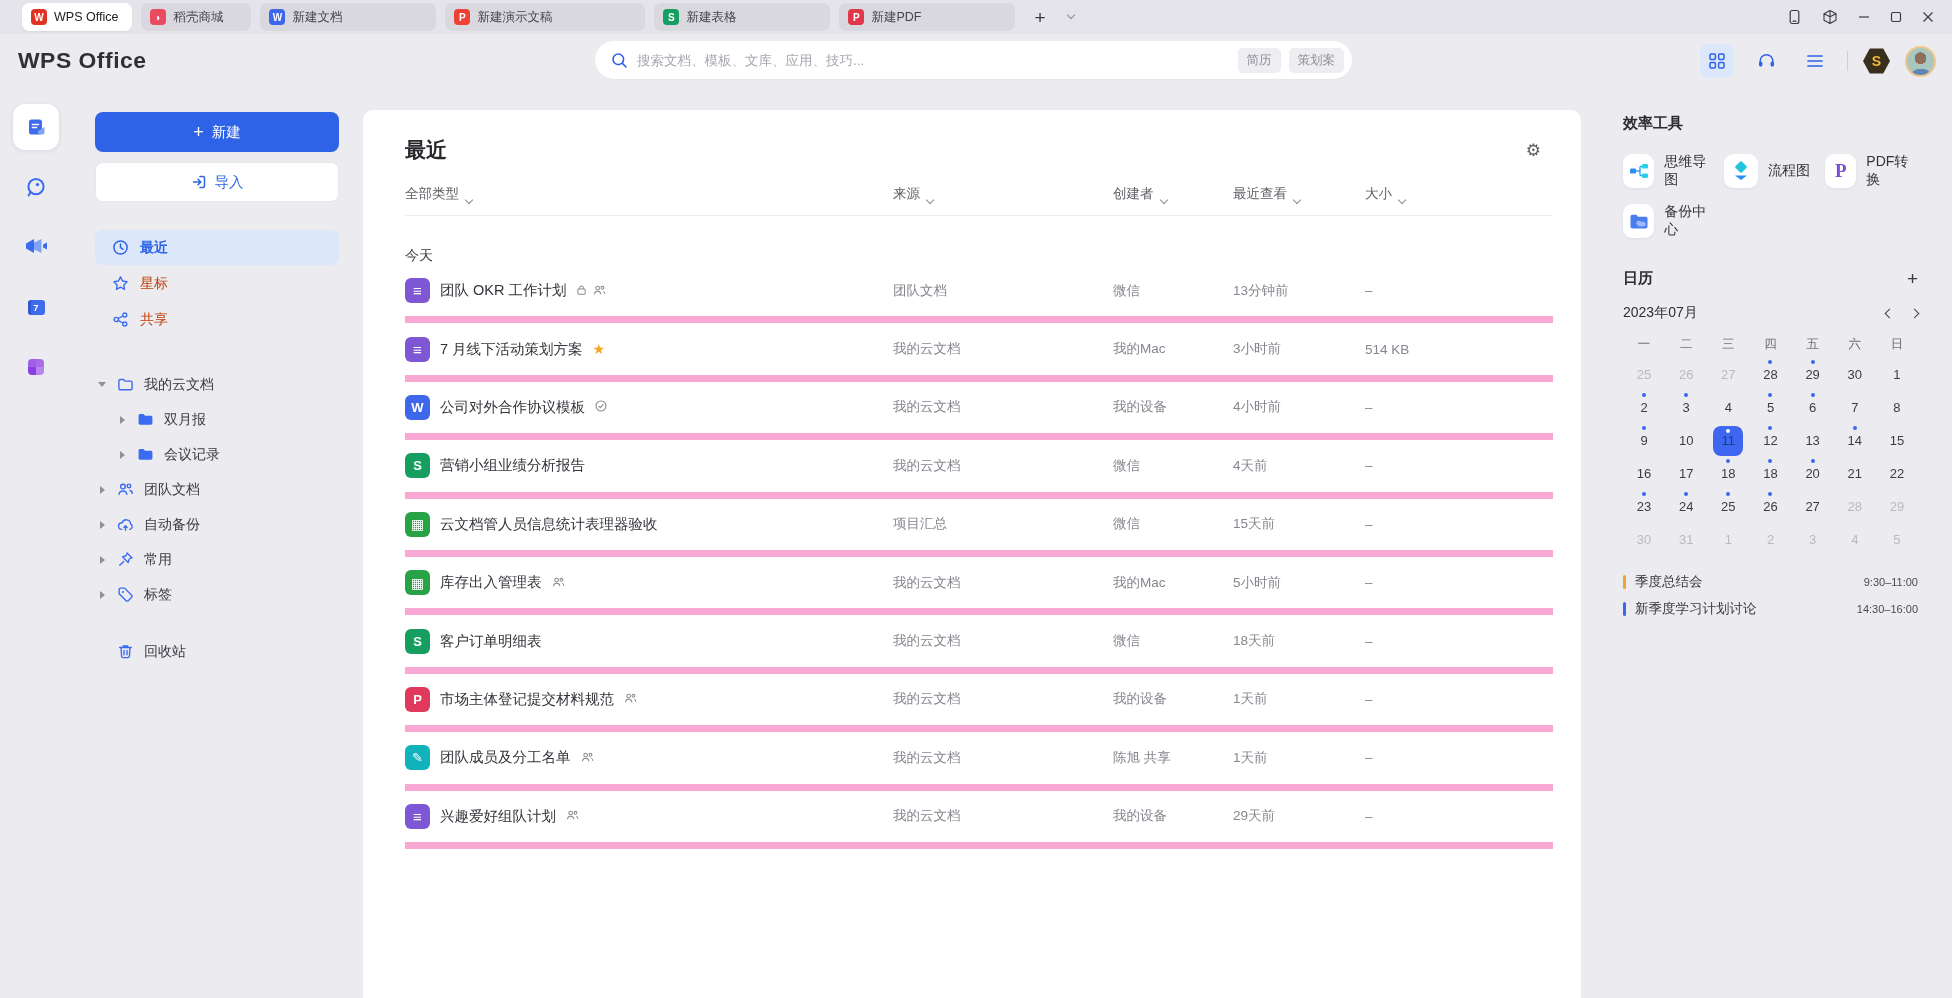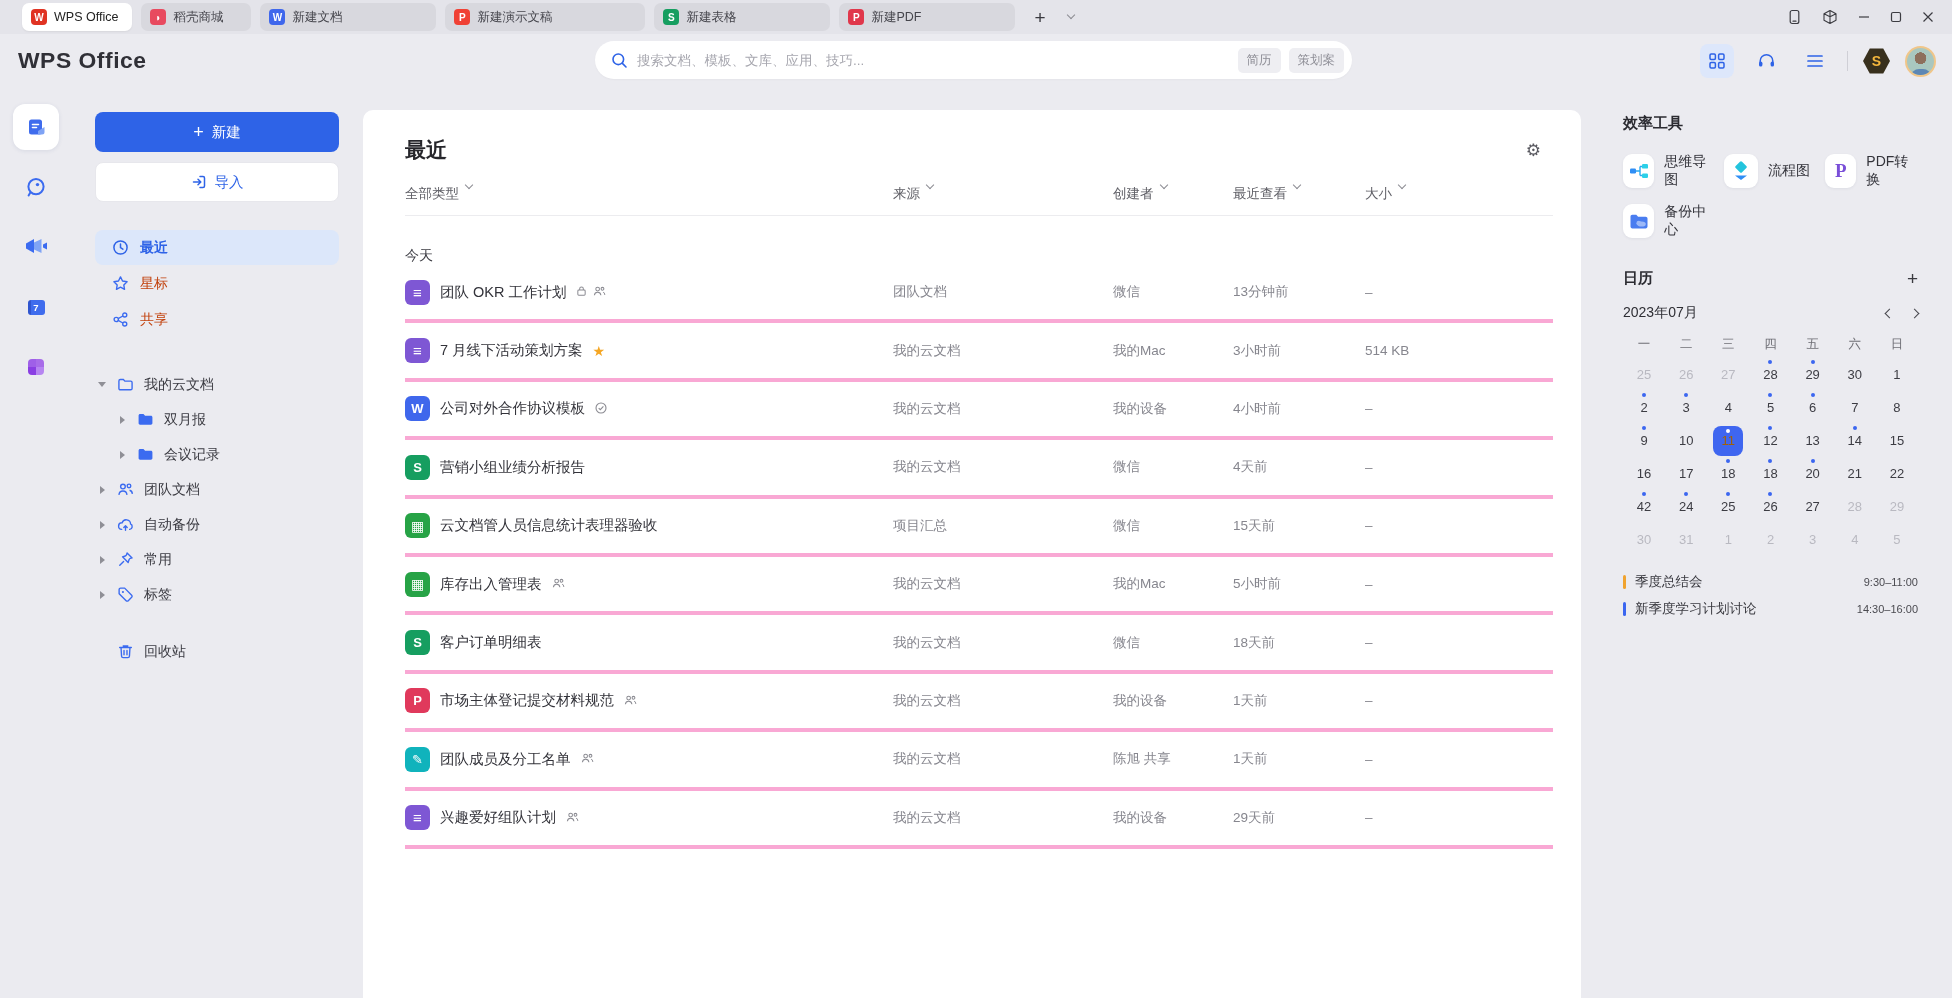--- a/index.html
+++ b/index.html
@@ -68,24 +68,24 @@
   .sic svg { display:block; }
 
   
   .main { flex:1; min-width:0; padding-top:22px; }
   .card { background:#fff; border-radius:10px 10px 0 0; height:100%; padding:26px 28px 0 42px; }
   .titlerow { display:flex; align-items:center; }
   .page-title { font-size:21px; font-weight:700; color:#26262b; }
   .gear { margin-left:auto; margin-right:12px; color:#5a5a61; font-size:17px; }
   .grid5 { display:grid; grid-template-columns:488px 220px 120px 132px 1fr; align-items:center; }
   .filters { height:44px; border-bottom:1px solid #ececef; margin-top:8px; }
-  .fitem { font-size:13.5px; color:#5f5f66; display:flex; align-items:flex-start; }
+  .fitem { font-size:13.5px; color:#5f5f66; display:flex; align-items:flex-end; }
   .chev { display:inline-block; width:6px; height:6px; border-right:1.3px solid #8b8b92; border-bottom:1.3px solid #8b8b92; transform:rotate(45deg); margin-left:7px; margin-top:-3px; }
   .section-label { margin-top:31px; font-size:14px; font-weight:500; color:#3c3c43; }
-  .file-row { height:58.4px; border-bottom:4px solid #f9a8d4; cursor:default; }
+  .file-row { height:58.4px; border-bottom:7px solid #f9a8d4; cursor:default; }
   .name-cell { display:flex; align-items:center; gap:10px; min-width:0; }
   .fileicon { width:25px; height:25px; border-radius:6px; color:#fff; display:flex; align-items:center; justify-content:center;
               font-size:13px; font-weight:700; flex:0 0 auto; }
   .fileicon.k-doc::before { content:"≡"; font-size:15px; font-weight:400; }
   .fileicon.k-grid::before { content:"▦"; font-size:14px; font-weight:400; }
   .fileicon.k-pencil::before { content:"✎"; font-size:13px; font-weight:400; }
   .fname { font-size:14.5px; color:#33333a; white-space:nowrap; overflow:hidden; text-overflow:ellipsis; }
   .badges { display:flex; align-items:center; gap:6px; flex:0 0 auto; }
   .badge.star { color:#f5a623; font-size:14px; line-height:1; }
   .meta { font-size:13.5px; color:#86868e; }
@@ -103,21 +103,21 @@
   .nchev { width:7px; height:7px; border-right:1.5px solid #46464d; border-bottom:1.5px solid #46464d; display:inline-block; }
   .nchev.left { transform:rotate(135deg); } .nchev.right { transform:rotate(-45deg); }
   .cal-week, .cal-grid { display:grid; grid-template-columns:repeat(7,1fr); }
   .cal-week { margin-top:14px; }
   .wd { text-align:center; font-size:12.5px; color:#6f6f76; height:22px; }
   .day { position:relative; height:33px; display:flex; align-items:center; justify-content:center; font-size:13px; color:#3c3c43; }
   .day.muted { color:#b9b9c1; }
   .daydot { position:absolute; top:2px; left:50%; transform:translateX(-50%); width:4px; height:4px; border-radius:50%; background:#3b66f0; visibility:hidden; }
   .day.dot .daydot { visibility:visible; }
   .day.selected::before { content:""; position:absolute; left:50%; top:50%; transform:translate(-50%,-50%); width:30px; height:30px; border-radius:8px; background:#3f66f0; }
-  .day.selected .dnum { position:relative; color:#a16207; }
+  .day.selected .dnum { position:relative; color:#0c4a6e; }
   .day.selected .daydot { visibility:visible; background:#fff; top:5px; z-index:1; }
   .dnum { position:relative; }
   .events { margin-top:12px; }
   .event { display:flex; align-items:center; height:27px; }
   .evbar { width:3px; height:14px; border-radius:2px; margin-right:9px; flex:0 0 auto; }
   .evtitle { font-size:13.5px; color:#3a3a40; }
   .evtime { margin-left:auto; font-size:11px; color:#4a4a50; }
 </style>
 </head>
 <body>
@@ -818,21 +818,21 @@
             <span class="dnum">21</span>
           </div>
 
           <div class="day">
 
             <span class="dnum">22</span>
           </div>
 
           <div class="day dot">
             <span class="daydot"></span>
-            <span class="dnum">42</span>
+            <span class="dnum">23</span>
           </div>
 
           <div class="day dot">
             <span class="daydot"></span>
             <span class="dnum">24</span>
           </div>
 
           <div class="day dot">
             <span class="daydot"></span>
             <span class="dnum">25</span>

